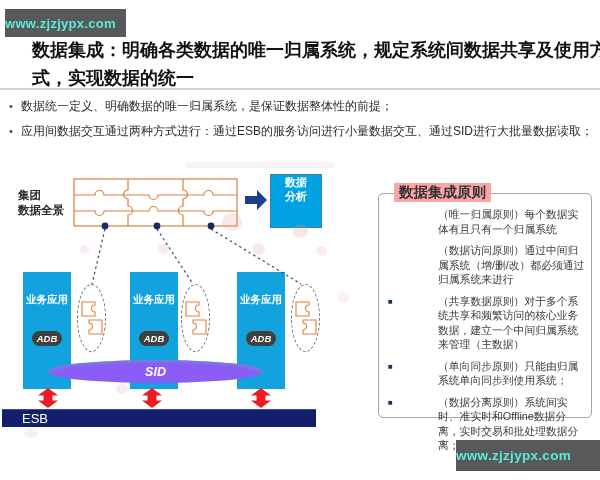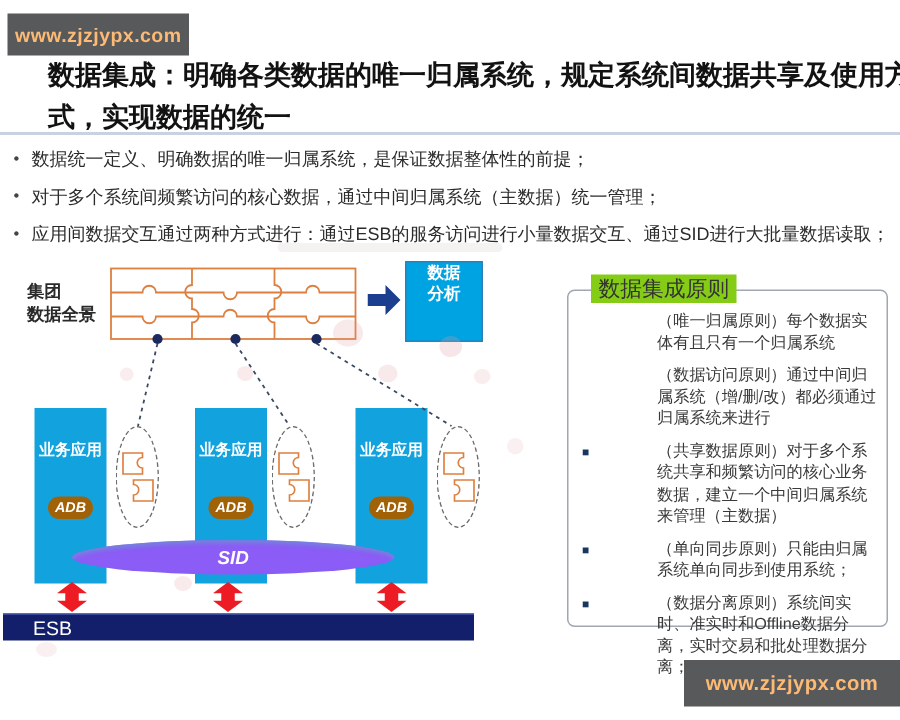--- a/index.html
+++ b/index.html
@@ -1,22 +1,22 @@
 <!DOCTYPE html>
 <html><head>
 <meta charset="utf-8">
 <style>
   html,body{margin:0;padding:0;background:#fff;}
   .slide{position:relative;width:600px;height:480px;background:#fff;overflow:hidden;
          font-family:"Liberation Sans","DejaVu Sans",sans-serif;}
   .abs{position:absolute;}
 
   
-  .wm-badge{background:#58595B;color:#fdba74;font-weight:bold;display:flex;
-            align-items:center;justify-content:center;letter-spacing:.3px;}
+  .wm-badge{background:#58595B;color:#5eead4;font-weight:bold;display:flex;
+            align-items:center;justify-content:flex-start;letter-spacing:.3px;}
   .wm-top{left:5px;top:9px;width:121px;height:28px;font-size:13px;}
   .wm-bottom{left:456px;top:440px;width:144px;height:31px;font-size:13.5px;}
 
   
   .title{left:8px;top:37px;width:586px;font-size:18px;font-weight:bold;
          color:#121212;line-height:1.55;margin-left:24px;}
   .divider{left:0;top:88px;width:600px;height:2px;background:#C8D2E0;}
 
   
   .bullets{left:8px;top:94px;width:586px;list-style:none;margin:0;padding:0;}
@@ -32,21 +32,21 @@
   
   .analysis-box{left:270px;top:174px;width:50px;height:52px;background:#00A3E2;
                 border:1px solid #2F7FB9;color:#fff;font-weight:bold;font-size:11px;
                 line-height:14px;display:flex;align-items:flex-start;justify-content:center;
                 text-align:center;}
 
   
   .app-box{top:272px;width:48px;height:117px;background:#12A2DE;z-index:3;}
   .app-box .app-label{display:block;text-align:center;color:#fff;font-weight:bold;
                       font-size:10.5px;padding-top:21px;}
-  .adb{position:absolute;left:9px;top:59px;width:30px;height:15px;background:#a16207;
+  .adb{position:absolute;left:9px;top:59px;width:30px;height:15px;background:#404040;
        border-radius:8px;color:#fff;font-style:italic;font-weight:bold;font-size:9.5px;
        display:flex;align-items:center;justify-content:center;}
 
   
   .pz-ellipse{top:284px;width:27px;height:66px;border:1.5px dashed #6E6E6E;
               border-radius:50%;display:flex;flex-direction:column;align-items:center;
               justify-content:center;gap:2px;z-index:4;background:transparent;}
 
   
   .sid{left:48px;top:360px;width:215px;height:23px;background:#8b5cf6;border-radius:50%;
@@ -60,22 +60,22 @@
   .red-arrow{top:388px;z-index:5;}
   .connector-svg{left:0;top:165px;z-index:5;pointer-events:none;}
 
   
   .blob{border-radius:50%;background:#E09AA0;z-index:1;}
   .smudge{background:rgba(170,150,150,.12);border-radius:4px;z-index:1;}
 
   
   .panel{left:378px;top:193px;width:214px;height:225px;border:1.5px solid #9FA8B0;
          border-radius:5px;box-sizing:border-box;}
-  .panel-title{position:absolute;top:-11px;left:15px;background:#84cc16;padding:0 5px;
-               font-size:14.5px;font-weight:normal;color:#333;white-space:nowrap;}
+  .panel-title{position:absolute;top:-11px;left:15px;background:#fca5a5;padding:0 5px;
+               font-size:14.5px;font-weight:bold;color:#333;white-space:nowrap;}
   .panel-body{padding:13px 6px 0 9px;}
   .p-item{display:flex;margin-bottom:7px;gap:39px;}
   .p-gutter{width:11px;flex:none;font-size:8px;color:#17375E;padding-top:3px;}
   .p-text{font-size:10.8px;line-height:14.5px;color:#3A3A3A;}
 </style>
 </head>
 <body>
 
 <div class="slide">
 
@@ -84,21 +84,20 @@
   </div>
   <div class="abs wm-badge wm-bottom">
     <span>www.zjzjypx.com</span>
   </div>
 
   <div class="abs title">数据集成：明确各类数据的唯一归属系统，规定系统间数据共享及使用方式，实现数据的统一</div>
   <div class="abs divider"></div>
 
   <ul class="abs bullets">
     <li>数据统一定义、明确数据的唯一归属系统，是保证数据整体性的前提；</li>
-    <li>对于多个系统间频繁访问的核心数据，通过中间归属系统（主数据）统一管理；</li>
     <li>应用间数据交互通过两种方式进行：通过ESB的服务访问进行小量数据交互、通过SID进行大批量数据读取；</li>
   </ul>
 
   <div class="abs smudge" style="left:185px;top:162px;width:150px;height:6px;"></div>
   <div class="abs blob" style="left:222px;top:213px;width:20px;height:18px;opacity:.22;"></div>
   <div class="abs blob" style="left:293px;top:224px;width:15px;height:14px;opacity:.25;"></div>
   <div class="abs blob" style="left:252px;top:243px;width:13px;height:12px;opacity:.22;"></div>
   <div class="abs blob" style="left:316px;top:246px;width:11px;height:10px;opacity:.18;"></div>
   <div class="abs blob" style="left:158px;top:244px;width:11px;height:10px;opacity:.2;"></div>
   <div class="abs blob" style="left:80px;top:245px;width:9px;height:9px;opacity:.18;"></div>

